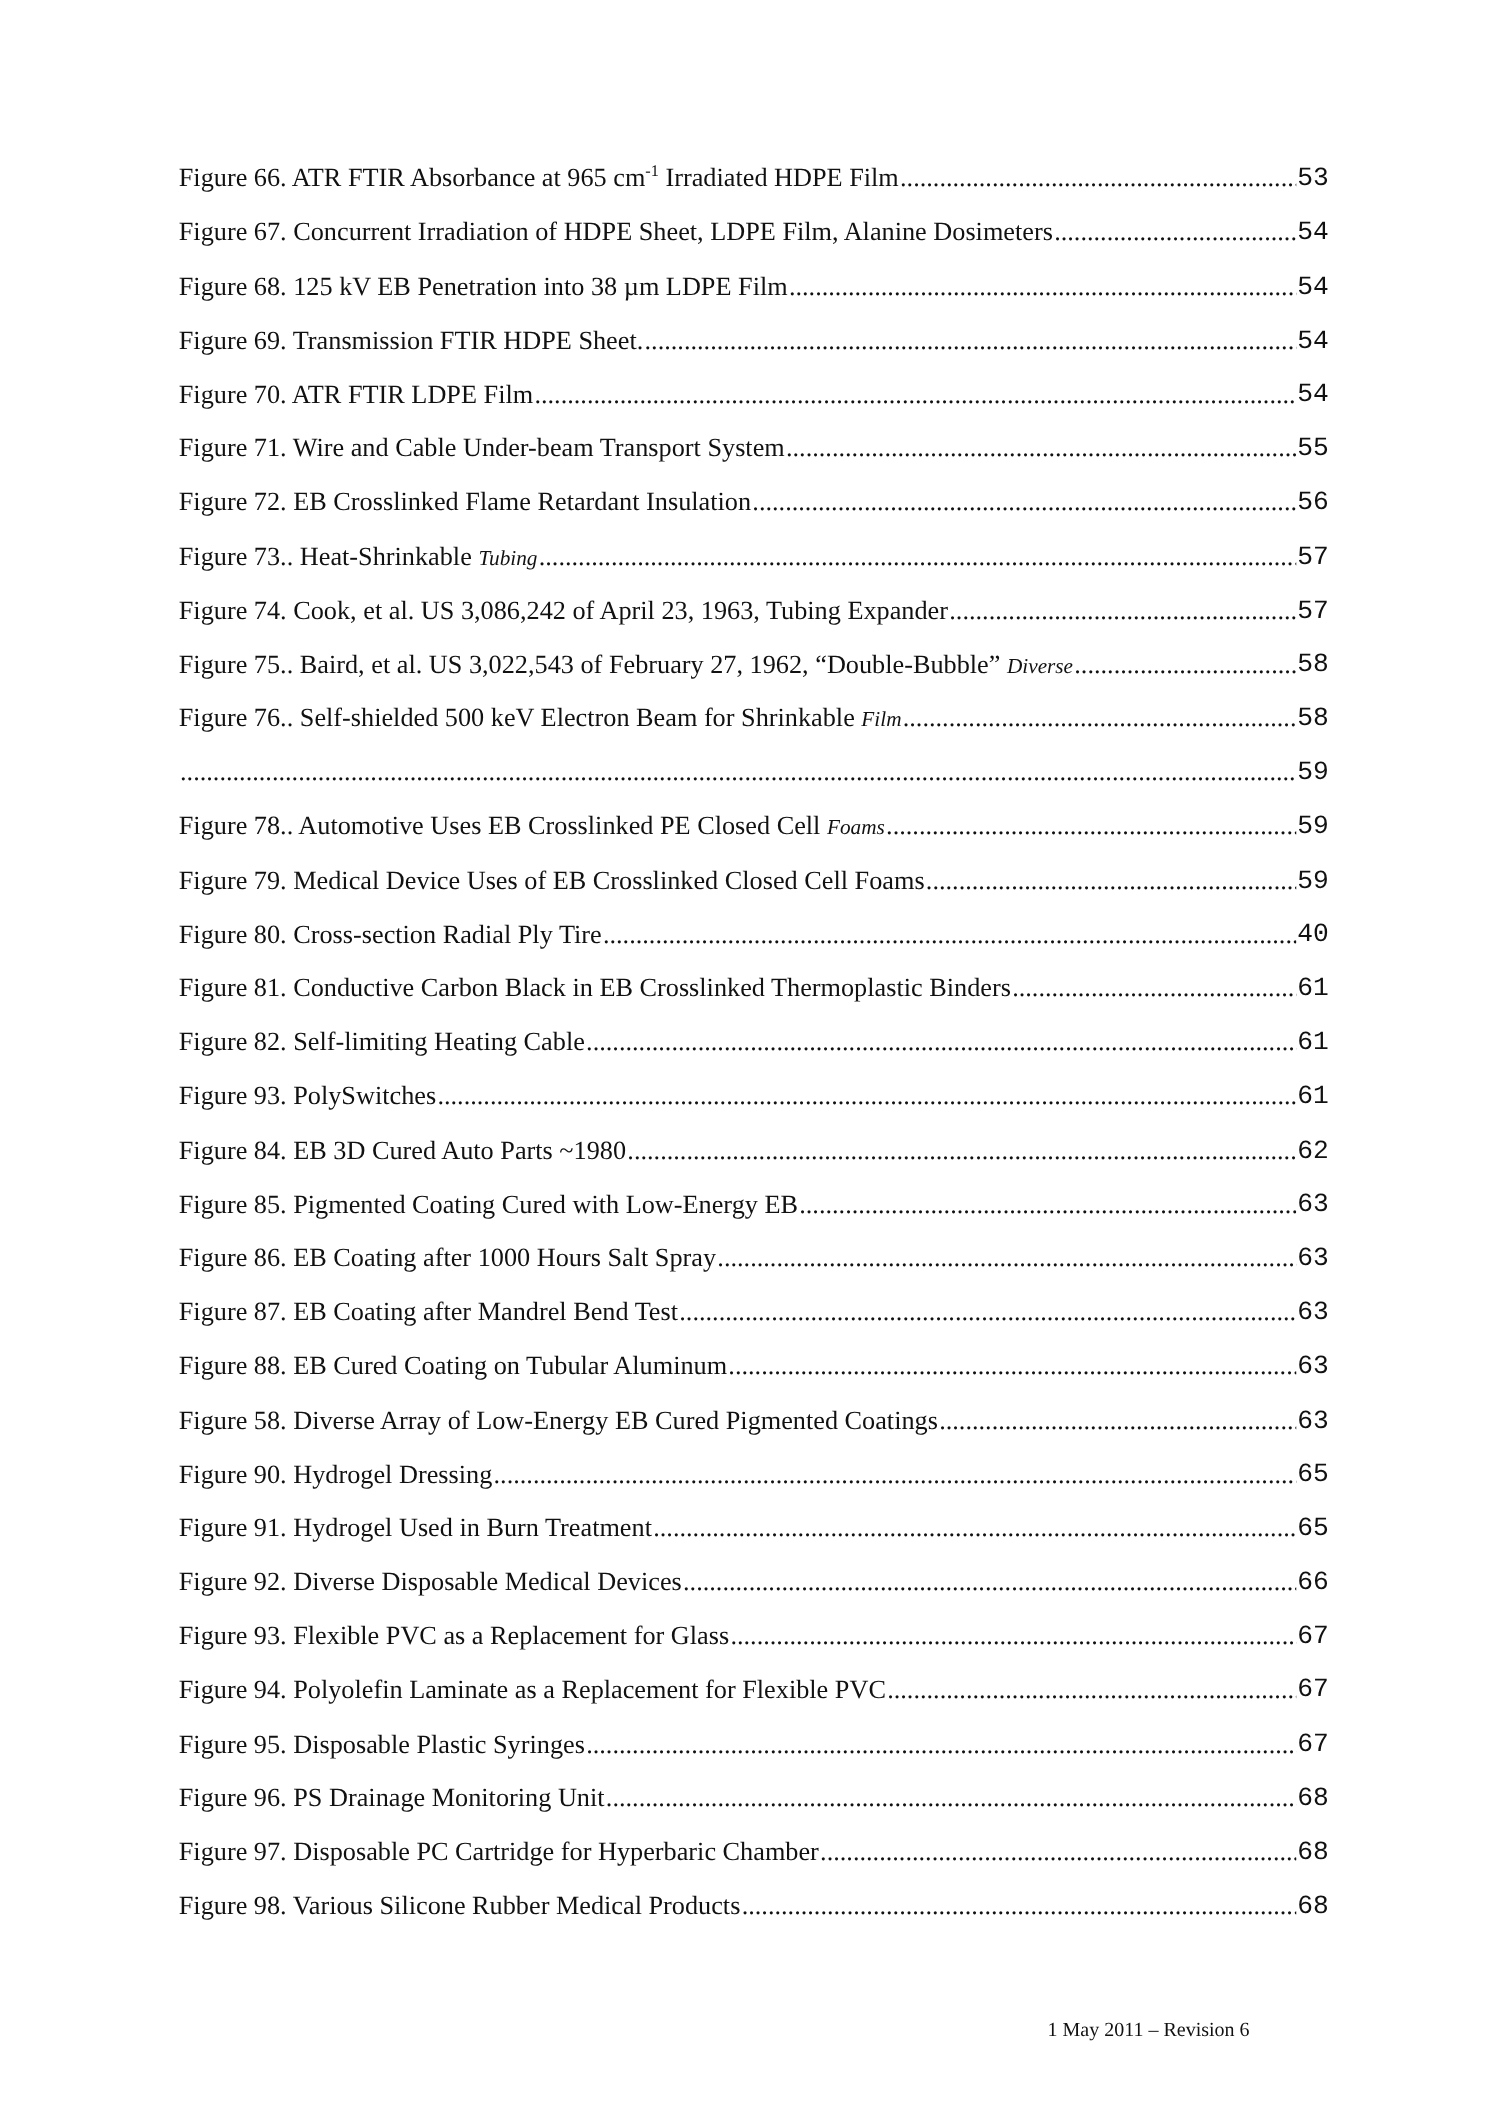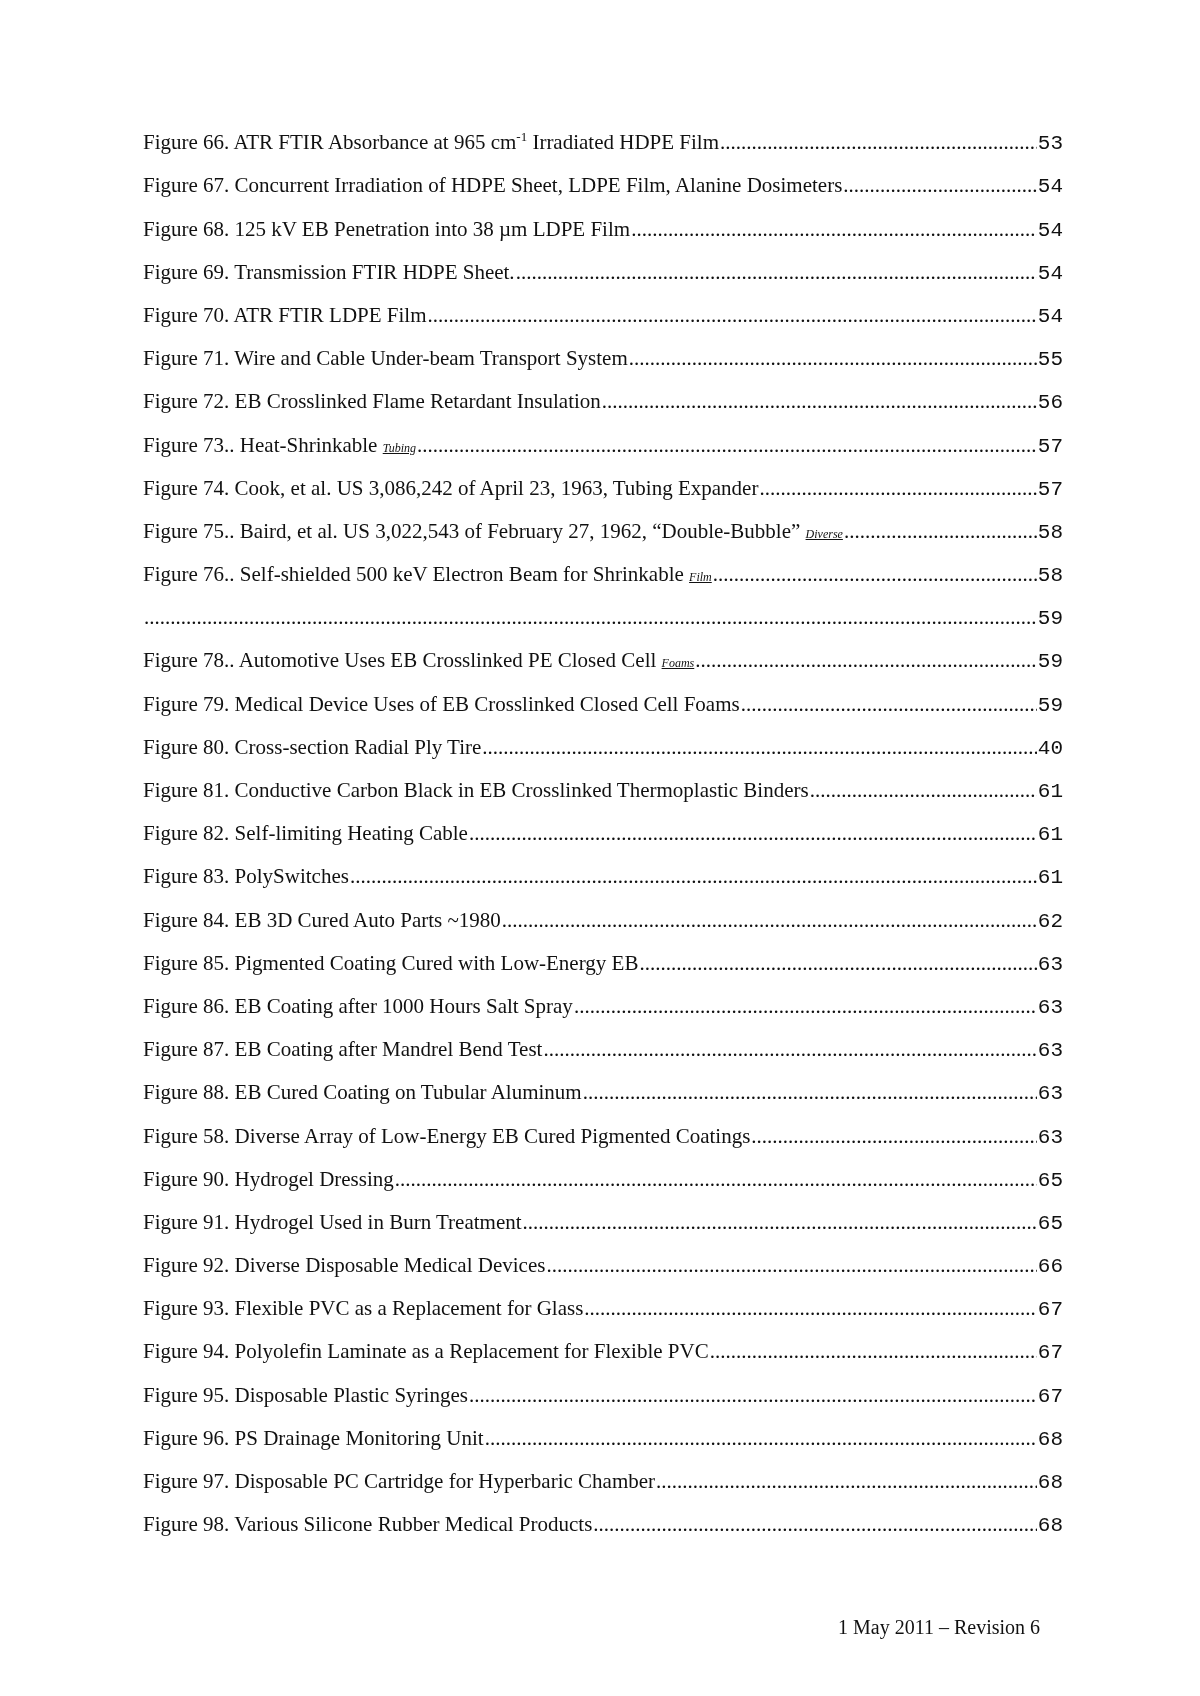--- a/index.html
+++ b/index.html
@@ -1,25 +1,25 @@
 <!DOCTYPE html>
 <html><head>
 <meta charset="utf-8">
 <style>
   html, body { margin:0; padding:0; background:#ffffff; }
   body { width:1200px; height:1696px; position:relative; font-family:"Liberation Serif", serif; color:#111; }
   .toc { position:absolute; left:143px; top:112px; width:920px; }
   .row { display:flex; align-items:flex-end; height:43.2px; font-size:21px; white-space:nowrap; }
   .row .label { flex:0 0 auto; }
-  .row .label i { font-size:12px;text-decoration:underline; }
+  .row .label i { font-size:17px; }
   .row .leader { flex:1 1 auto; overflow:hidden; margin:0 1px; }
   .row .leader::before { content:"........................................................................................................................................................................................................................................................................................"; letter-spacing:0px; }
   .row .page { flex:0 0 auto;font-family:Liberation Mono, monospace; }
   sup { font-size:13px; }
-  .footer { position:absolute; left:838px; top:1616px; font-size:20px; }
+  .footer { position:absolute; left:838px; top:1616px; font-size:16px; }
 </style>
 </head>
 <body>
 
 <div class="toc" id="toc">
     <div class="row">
       <span class="label"><span>Figure 66.  ATR FTIR Absorbance at 965 cm</span><sup>-1</sup><span> Irradiated HDPE Film</span></span>
       <span class="leader"></span>
       <span class="page">53</span>
     </div>
@@ -96,21 +96,21 @@
       <span class="label"><span>Figure 81.  Conductive Carbon Black in EB Crosslinked Thermoplastic Binders</span></span>
       <span class="leader"></span>
       <span class="page">61</span>
     </div>
     <div class="row">
       <span class="label"><span>Figure 82.  Self-limiting Heating Cable</span></span>
       <span class="leader"></span>
       <span class="page">61</span>
     </div>
     <div class="row">
-      <span class="label"><span>Figure 83.  PolySwitches</span></span>
+      <span class="label"><span>Figure 93.  PolySwitches</span></span>
       <span class="leader"></span>
       <span class="page">61</span>
     </div>
     <div class="row">
       <span class="label"><span>Figure 84.  EB 3D Cured Auto Parts ~1980</span></span>
       <span class="leader"></span>
       <span class="page">62</span>
     </div>
     <div class="row">
       <span class="label"><span>Figure 85.  Pigmented Coating Cured with Low-Energy EB</span></span>

